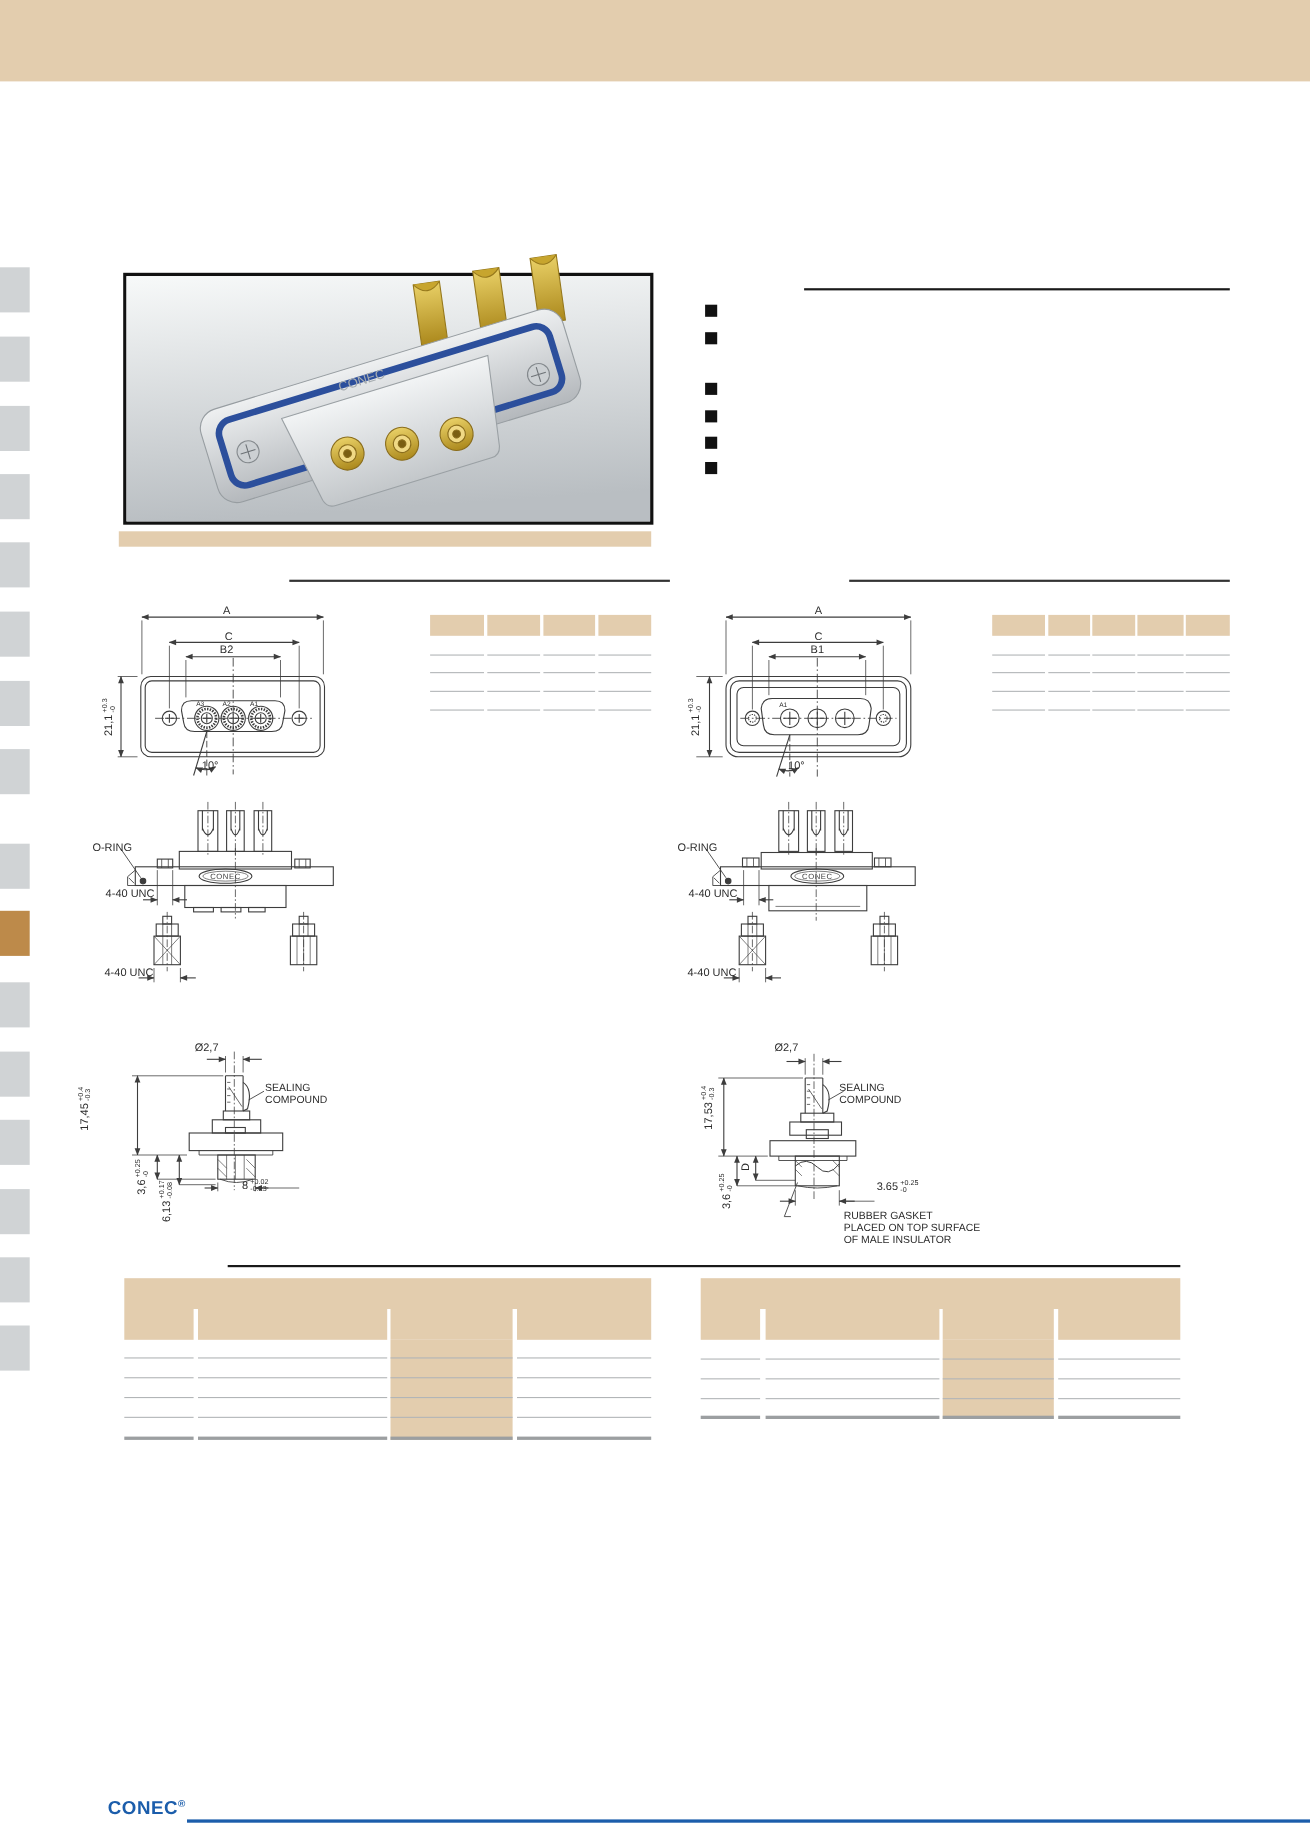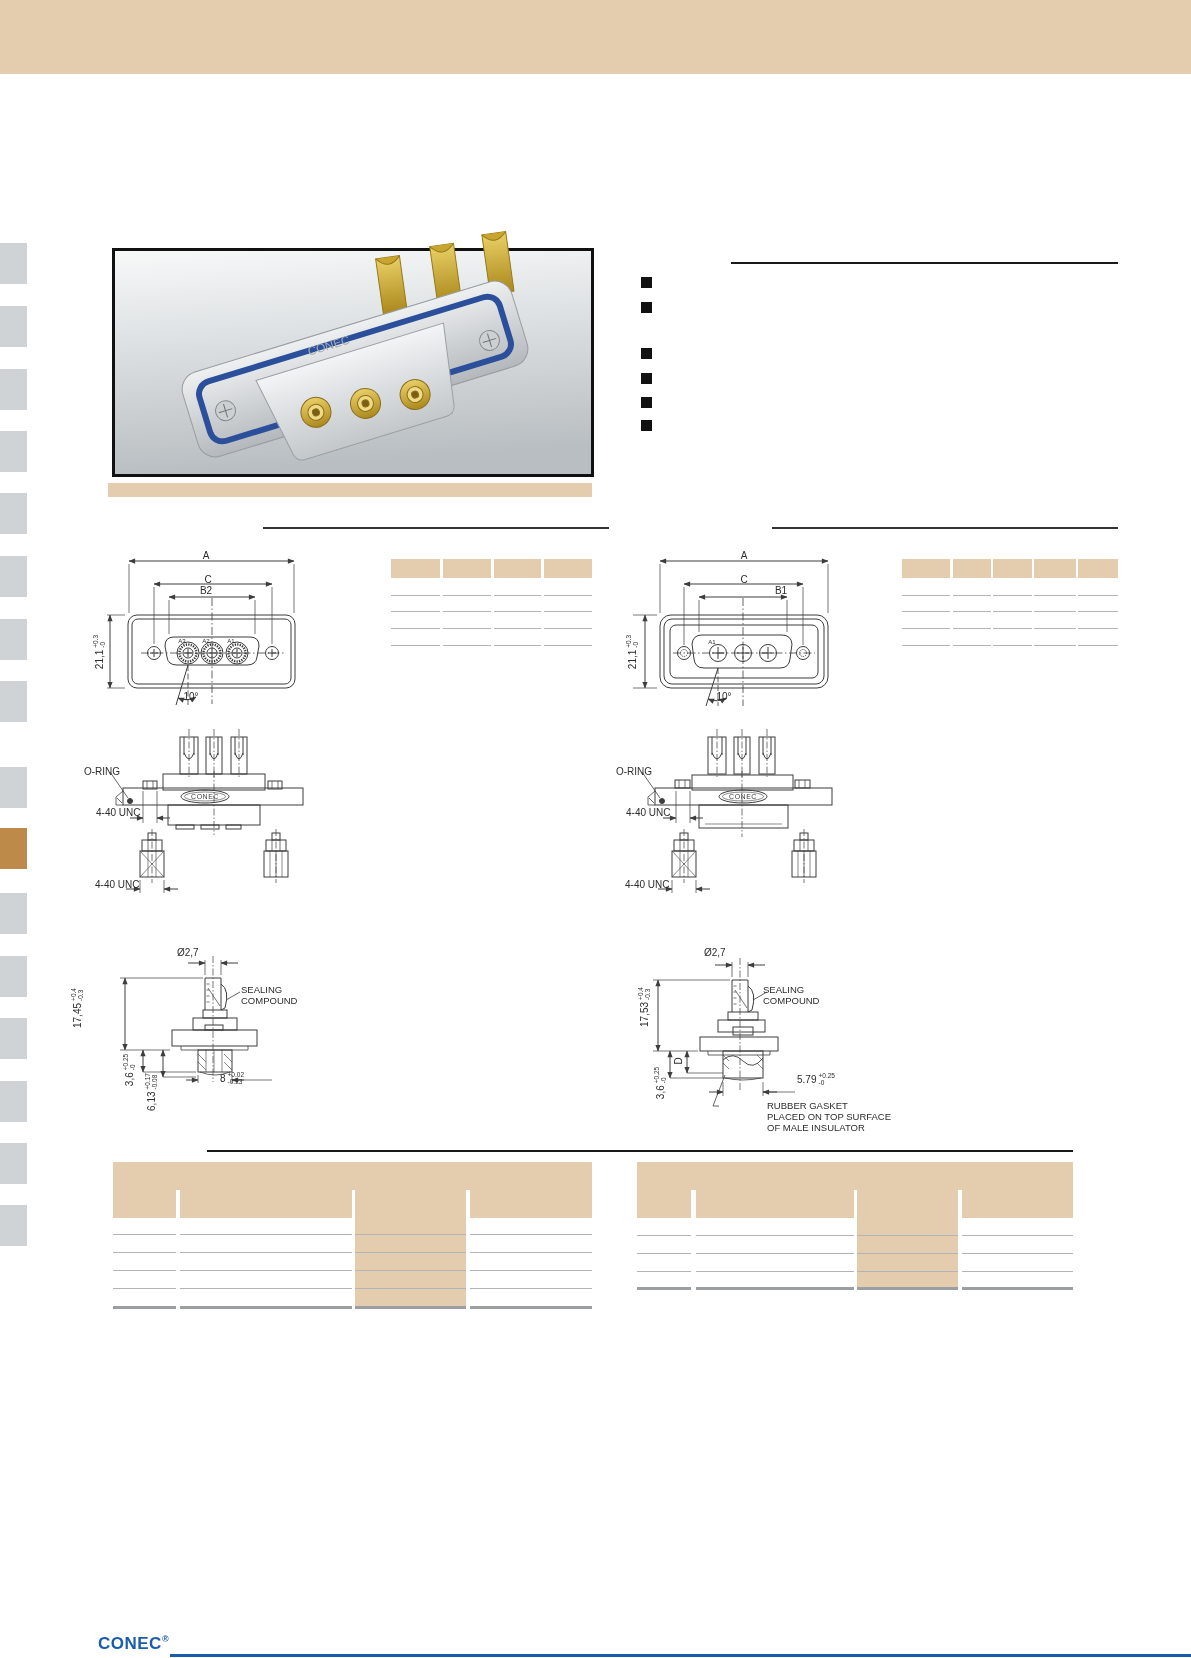--- a/index.html
+++ b/index.html
@@ -226,21 +226,21 @@
       <line x1="104" y1="59" x2="192" y2="59" marker-start="url(#ar)" marker-end="url(#ar)"></line>
       <path d="M38,77 H62 M38,150 H62" stroke-width="0.7"></path>
       <line x1="50" y1="77" x2="50" y2="150" marker-start="url(#ar)" marker-end="url(#ar)"></line>
       <path d="M123,130 L111,168"></path>
       <path d="M123,130 V168" stroke-width="0.8" stroke-dasharray="6 2.5"></path>
       <path d="M113,161 Q123,165 131,160" marker-start="url(#ar)" marker-end="url(#ar)"></path>
     </g>
   </svg>
   <div class="lbl c" style="left:744px;top:556px">A</div>
   <div class="lbl c" style="left:744px;top:580px">C</div>
-  <div class="lbl c" style="left:781px;top:591px">B1</div>
+  <div class="lbl c" style="left:743px;top:591px">B1</div>
   <div class="lbl rotc dim" style="left:633px;top:652px">
     <span>21,1</span>
     <span class="tol"><i>+0.3</i><i>-0</i></span>
   </div>
   <div class="lbl c" style="left:724px;top:697px">10°</div>
   <div class="lbl c tiny" style="left:712px;top:642px">A1</div>
 
   <div>
       <div class="abs" style="left: 902px; top: 559px; width: 48px; height: 19px; background: rgb(227, 205, 174);"></div>
       <div class="abs" style="left: 953px; top: 559px; width: 38px; height: 19px; background: rgb(227, 205, 174);"></div>
@@ -458,21 +458,21 @@
   <div class="lbl rotc dim" style="left:645px;top:1007px">
     <span>17,53</span>
     <span class="tol"><i>+0.4</i><i>-0.3</i></span>
   </div>
   <div class="lbl rotc" style="left:679px;top:1061px">D</div>
   <div class="lbl rotc dim" style="left:661px;top:1083px">
     <span>3,6</span>
     <span class="tol"><i>+0.25</i><i>-0</i></span>
   </div>
   <div class="lbl dim" style="left:797px;top:1073px">
-    <span>5.79</span>
+    <span>3.65</span>
     <span class="tol"><i>+0.25</i><i>-0</i></span>
   </div>
   <div class="lbl note" style="left:767px;top:1101px">RUBBER GASKET
 PLACED ON TOP SURFACE
 OF MALE INSULATOR</div>
 
   <div class="abs" style="left:207px;top:1150px;width:866px;height:2px;background:#1a1a1a"></div>
 
   <div>
       <div class="abs" style="left: 113px; top: 1162px; width: 479px; height: 28px; background: rgb(227, 205, 174);"></div>

